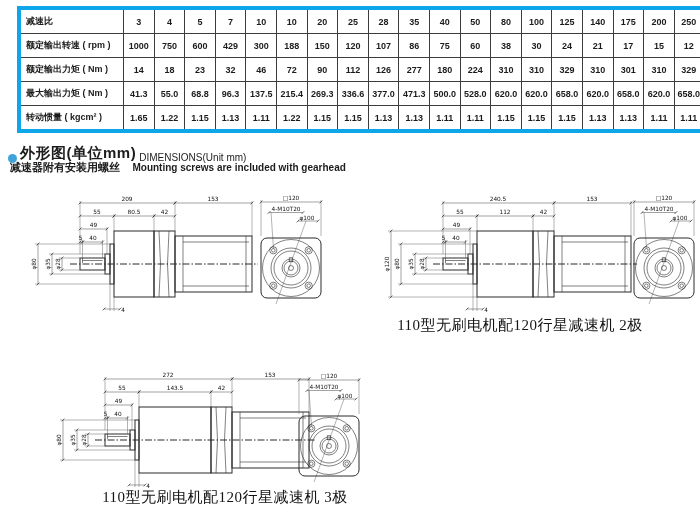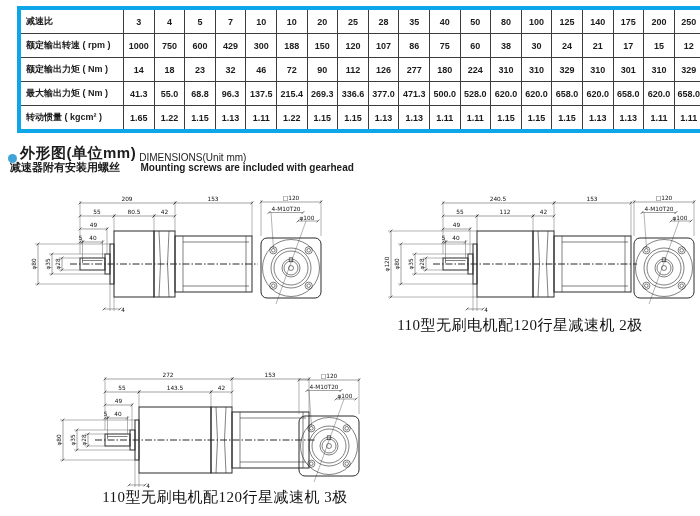--- a/index.html
+++ b/index.html
@@ -11,21 +11,21 @@
   #spec-table td{border:1px solid #3c3c3c;height:23px;font-size:9px;font-weight:700;
                  text-align:center;vertical-align:middle;padding:0;color:#1b1b1b;}
   #spec-table td.rowhead{width:97px;text-align:left;padding-left:5px;}
   
   #section-header{position:absolute;left:8px;top:144px;display:flex;align-items:flex-end;gap:3px;}
   #section-bullet{width:9px;height:9px;border-radius:50%;background:#3fa3d9;flex:0 0 auto;}
   #title-cn{font-size:15px;font-weight:800;letter-spacing:.5px;}
   #title-en{font-size:10px;font-weight:400;margin-top:3px;}
   #section-note{position:absolute;left:10px;top:157px;}
   #note-cn{font-size:11px;font-weight:600;}
-  #note-en{font-size:10px;font-weight:600;margin-left:16px;}
+  #note-en{font-size:10px;font-weight:600;margin-left:8px;}
   
   svg{position:absolute;overflow:visible;}
   .obj line,.obj rect,.obj path,.obj circle{stroke:#2b2b2b;stroke-width:1;fill:none;}
   .obj .thin{stroke-width:.6;}
   .cl{stroke:#666;stroke-width:.5;stroke-dasharray:7 2 1.5 2;}
   .ext{stroke:#555;stroke-width:.45;fill:none;}
   .dimline{stroke:#444;stroke-width:.5;fill:none;}
   .tick{stroke:#333;stroke-width:.7;}
   svg text{font-size:5.8px;fill:#111;text-anchor:middle;font-family:"DejaVu Sans",sans-serif;}
   .caption{position:absolute;width:300px;text-align:center;font-family:"Liberation Serif",serif;

